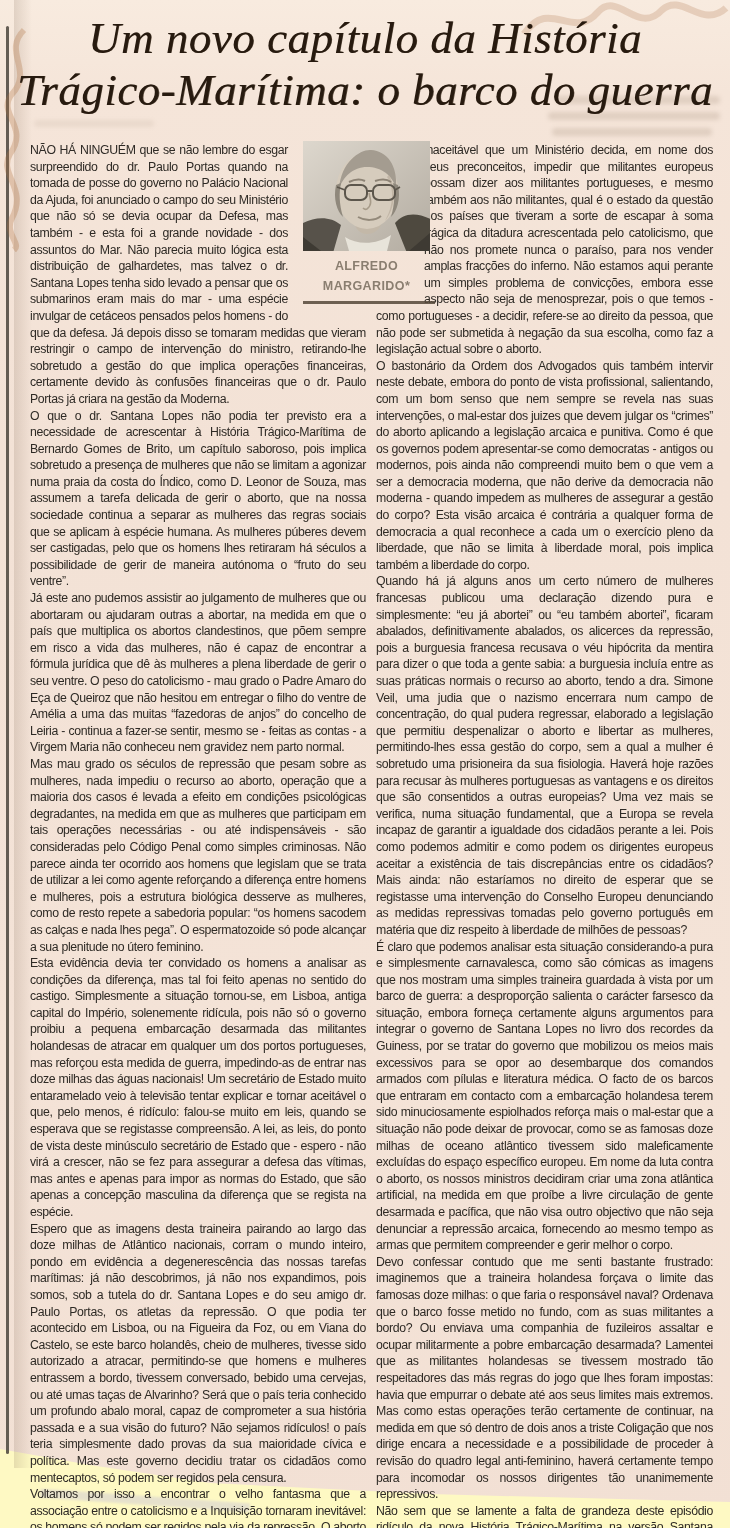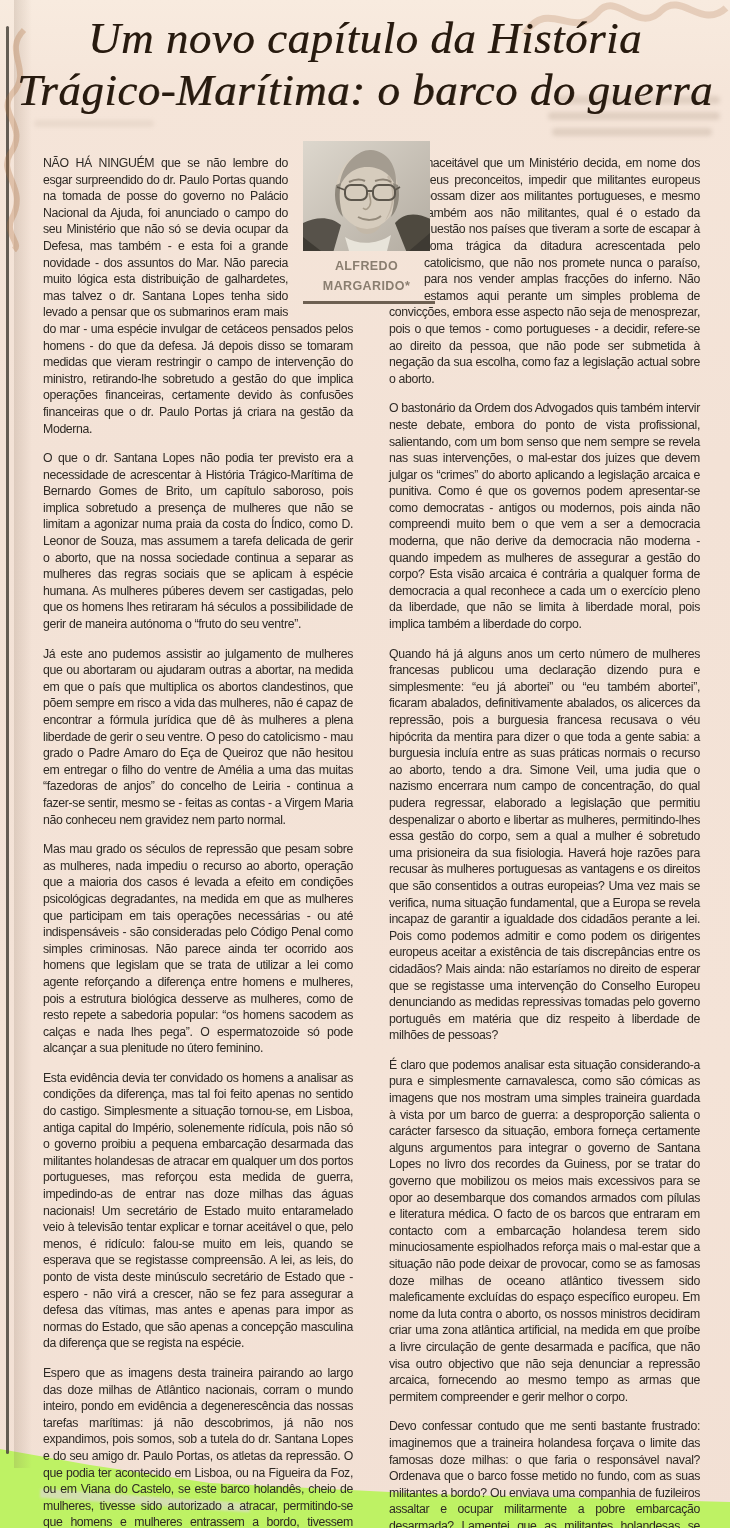--- a/index.html
+++ b/index.html
@@ -1,19 +1,19 @@
 <!DOCTYPE html>
 <html lang="pt"><head>
 <meta charset="utf-8">
 <style>
   html,body{margin:0;padding:0;}
   .screenshot{
     position:relative;
     width:730px;height:1528px;
-    background:#bef264;
+    background:#fef9c3;
     overflow:hidden;
     font-family:"Liberation Sans", sans-serif;
   }
   .paper{
     position:absolute;inset:0;
     background:
       linear-gradient(180deg,#f8ebdf 0%, #f5e5d9 6%, #f3e2d6 30%, #f4e3d7 70%, #f2e0d4 100%);
     clip-path:polygon(0 0,730px 0,730px 1502px,430px 1494px,210px 1483px,90px 1465px,0 1449px);
   }
   .paper-shade{
@@ -49,21 +49,21 @@
     border-radius:4px;pointer-events:none;
   }
   
   .col{
     position:absolute;top:142px;
     color:#2e2a25;
     font-size:12.3px;line-height:16.6px;
     letter-spacing:-.35px;
     text-align:justify;
   }
-  .col p{margin:13px;}
+  .col p{margin:0;}
   .col1{left:30px;width:336px;}
   .col2{left:376px;width:337px;}
   .wrap-right{float:right;width:78px;height:172px;}
   .wrap-left{float:left;width:48px;height:150px;}
   
   .photo-block{position:absolute;left:303px;top:141px;width:127px;z-index:3;}
   .photo{
     width:127px;height:110px;overflow:hidden;position:relative;
     box-shadow:inset 0 0 6px rgba(60,45,30,.35);
     background:#cdc6bc;

